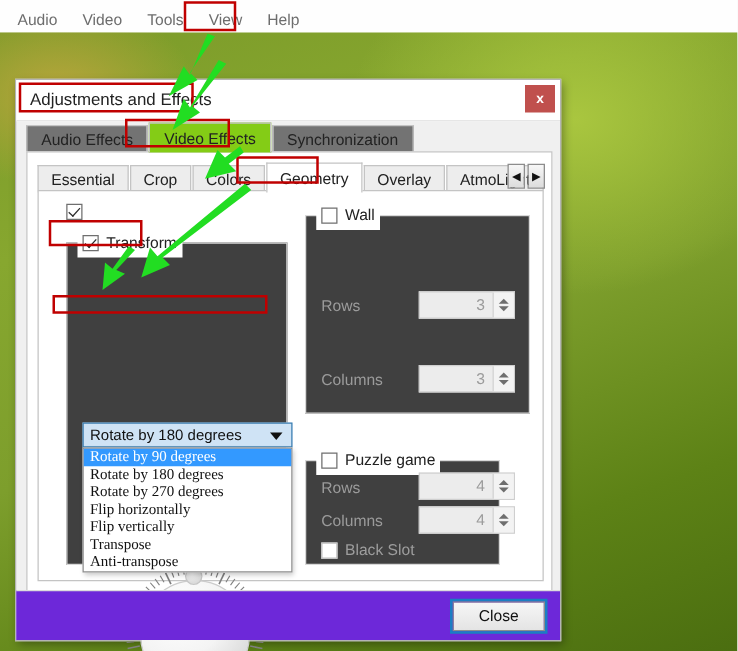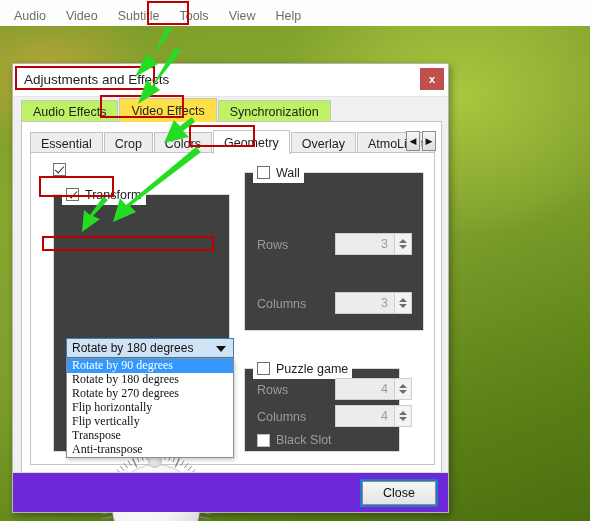--- a/index.html
+++ b/index.html
@@ -77,29 +77,29 @@
   #outer-tabs {
     position: absolute; left: 8px; top: 34px;
     display: flex; align-items: flex-end;
     height: 24px;
   }
   .otab {
     height: 22px;
     padding: 3px 11px 0 11px;
     font-size: 12.5px;
     color: #222;
-    background: #bef264;
+    background: #737373;
     border: 1px solid #c4c4c4;
     border-bottom: none;
     margin-right: 1px;
     line-height: 17px;
     white-space: nowrap;
   }
   .otab.active {
-    background: #fde047;
+    background: #84cc16;
     height: 24px;
     line-height: 19px;
     position: relative; z-index: 3; text-align: right;
   }
 
   
   #tabpage {
     position: absolute;
     left: 8px; top: 57px;
     width: 421px; height: 352px;
@@ -333,21 +333,20 @@
   }
 </style>
 </head>
 <body>
 
 <div id="root">
 
   <div id="menubar">
     <div class="menu-item">Audio</div>
     <div class="menu-item">Video</div>
-    <div class="menu-item">Subtitle</div>
     <div class="menu-item boxed">Tools</div>
     <div class="menu-item">View</div>
     <div class="menu-item">Help</div>
   </div>
 
   <div id="desktop"></div>
 
   <div id="dialog">
 
     <div id="titlebar">

